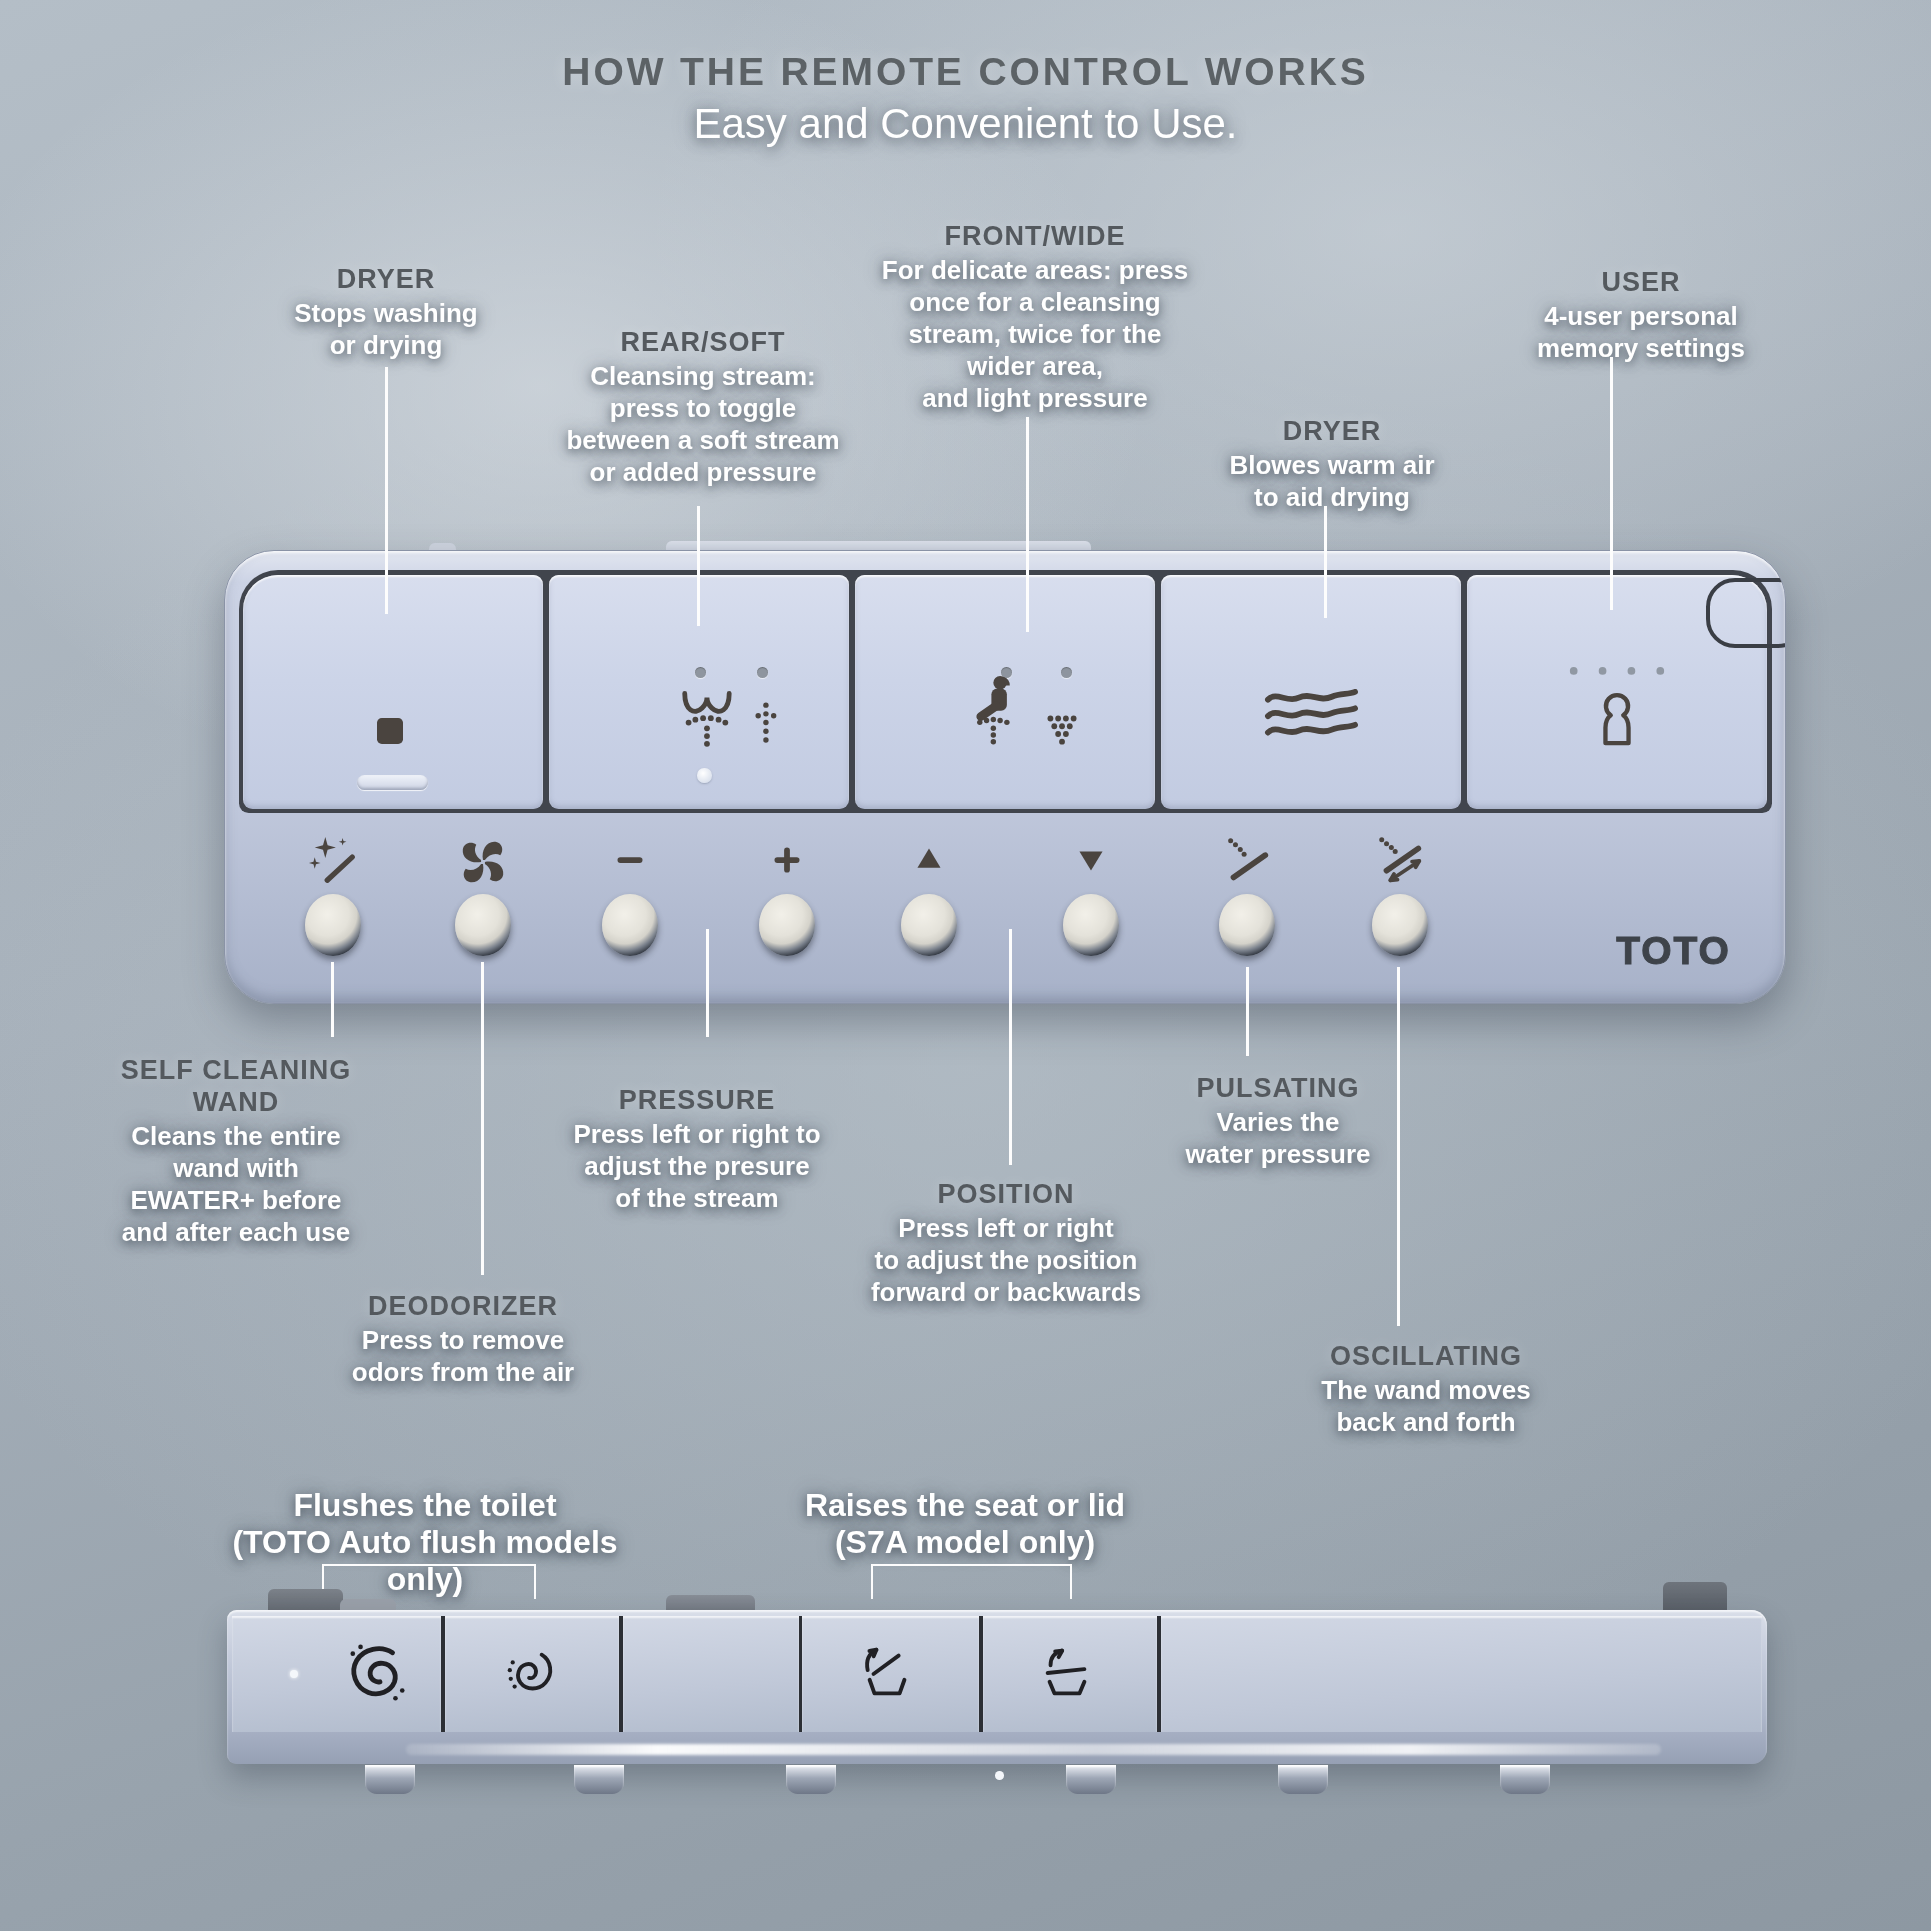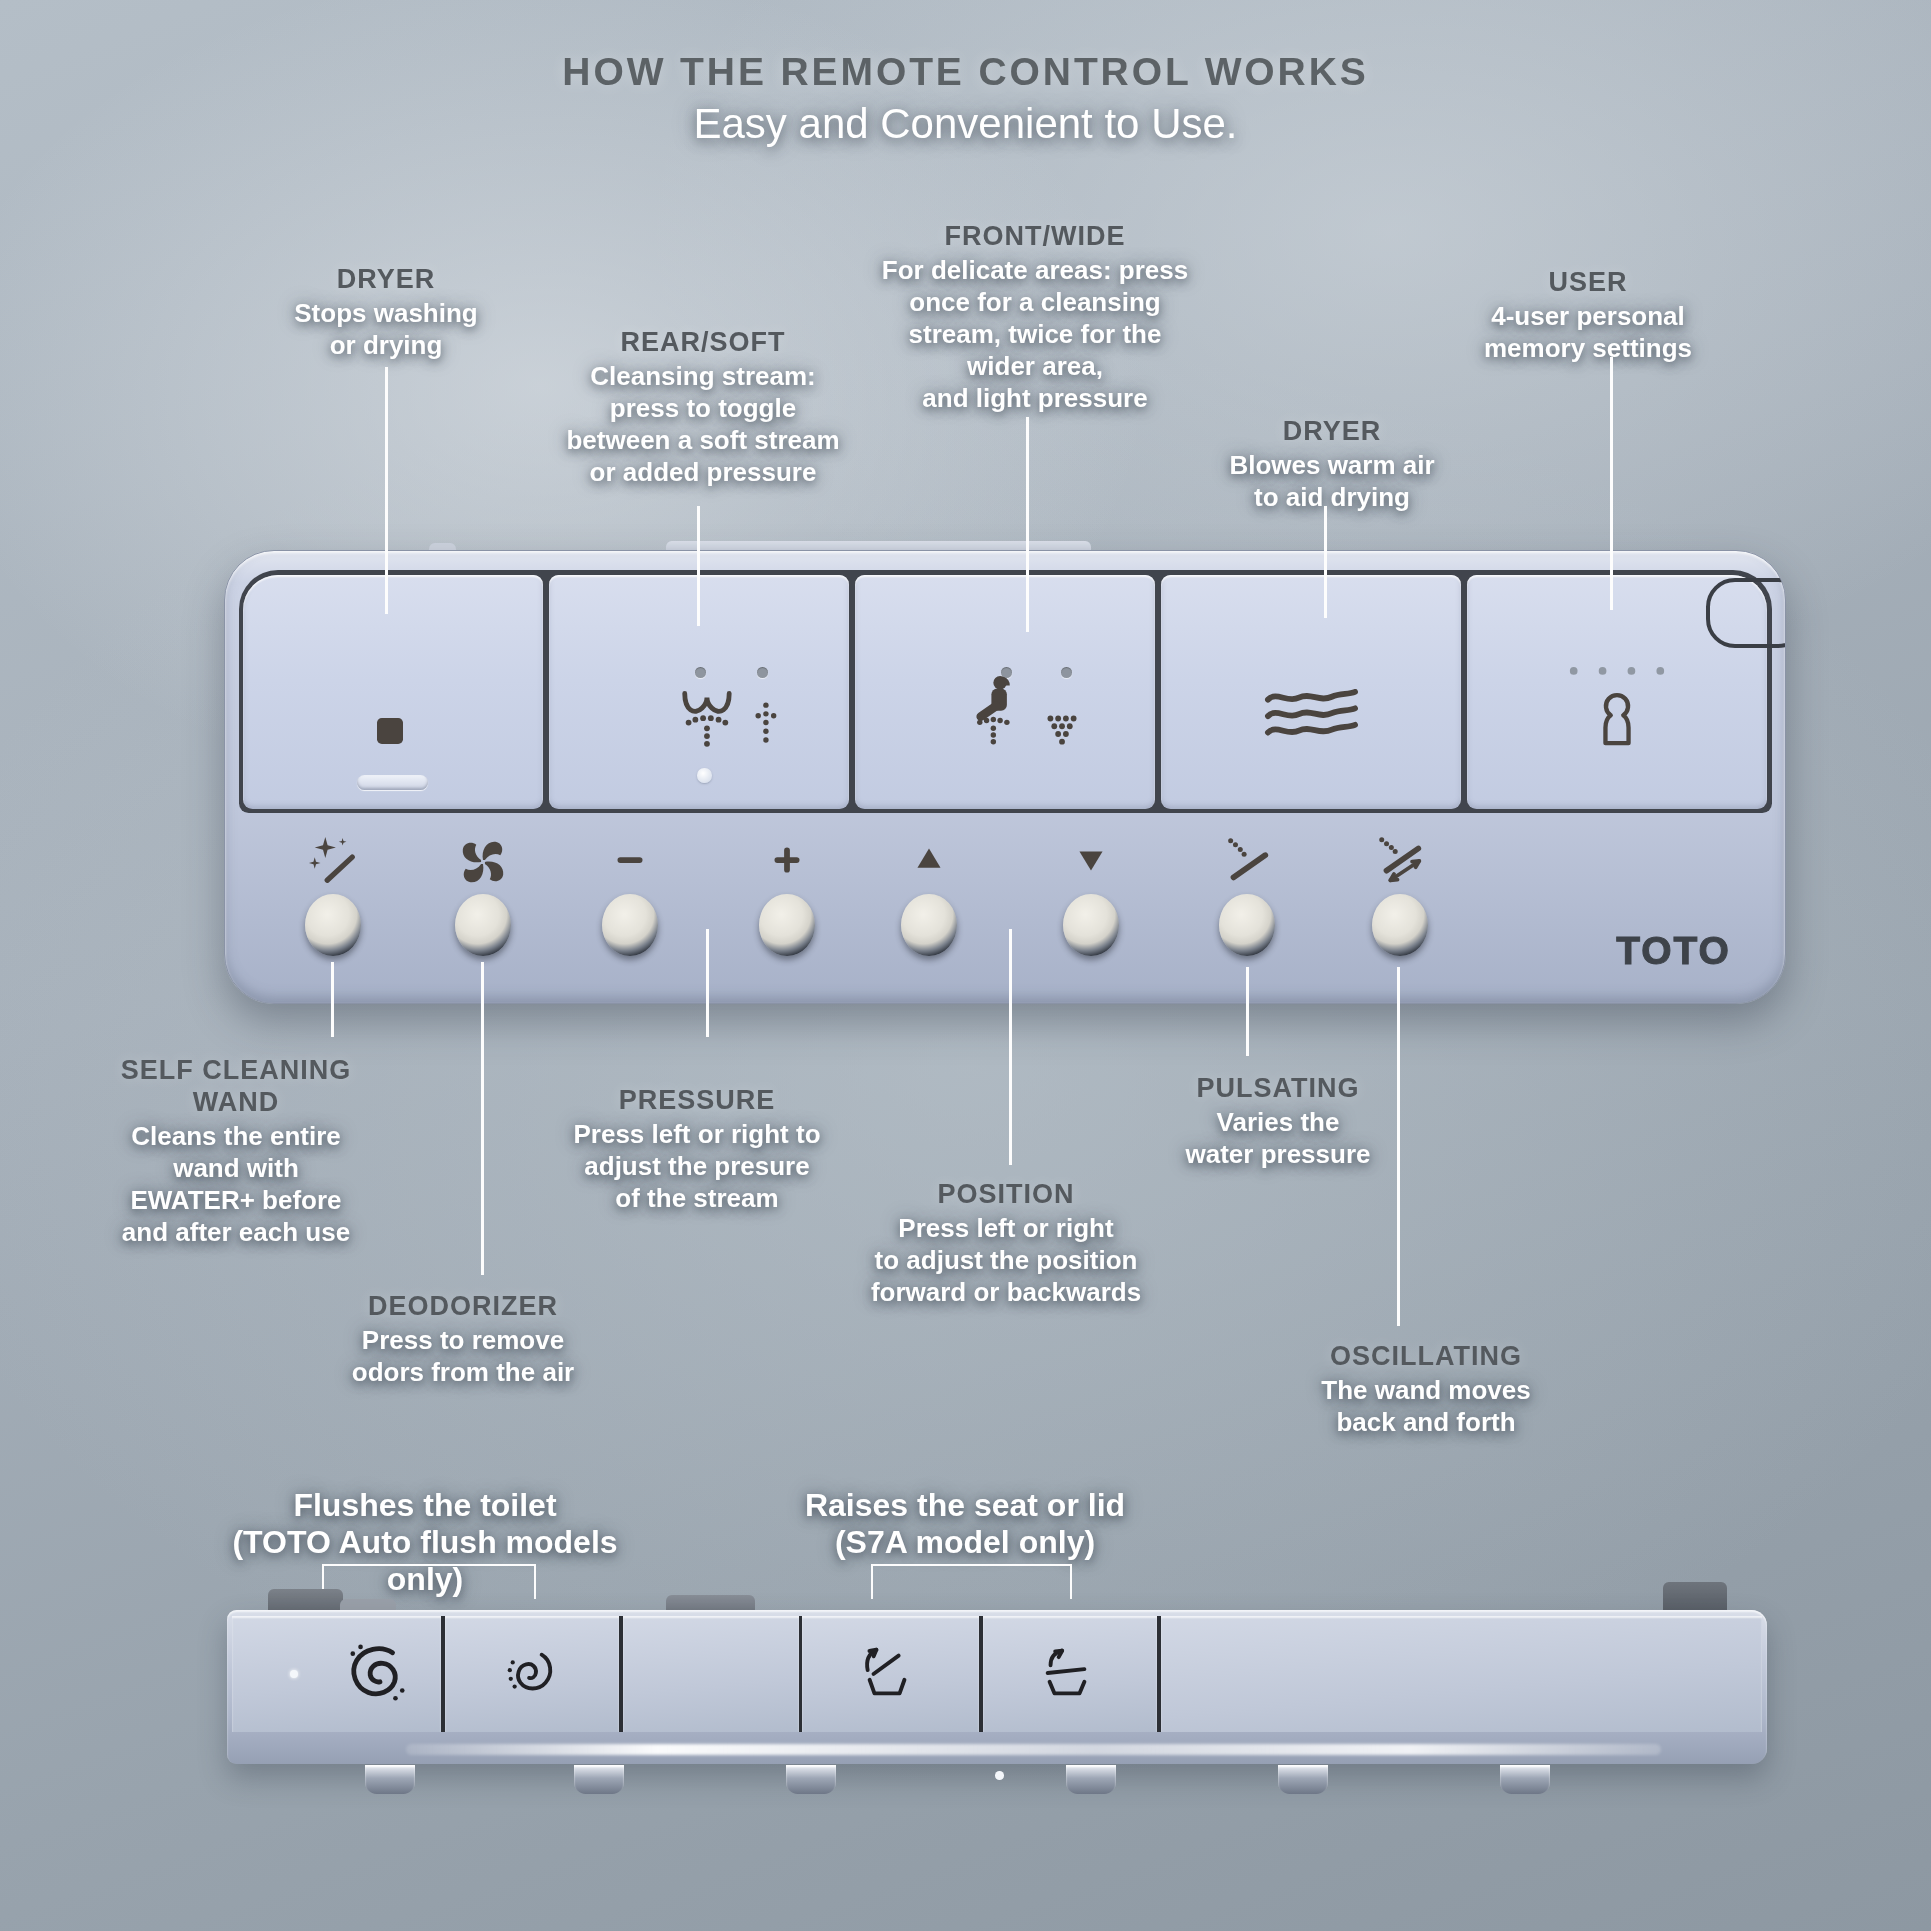--- a/index.html
+++ b/index.html
@@ -101,21 +101,21 @@
 once for a cleansing
 stream,  twice for the
 wider area,
 and light pressure</div>
   </div>
   <div class="abs callout" style="left:1168px; top:415px; width:328px;">
     <div class="c-title">DRYER</div>
     <div class="c-desc">Blowes warm air
 to aid drying</div>
   </div>
-  <div class="abs callout" style="left:1424px; top:266px; width:328px;">
+  <div class="abs callout" style="left:1477px; top:266px; width:328px;">
     <div class="c-title">USER</div>
     <div class="c-desc">4-user personal
 memory settings</div>
   </div>
 
   <div class="abs tab" style="left:666px; top:541px; width:425px; height:15.4px; background:linear-gradient(180deg,#dde2ec,#c3cad7);"></div>
   <div class="abs tab" style="left:429px; top:543px; width:27px; height:11.6px; background:#ced4df;"></div>
 
   <div id="remote" class="abs">
     <div id="bigframe">

